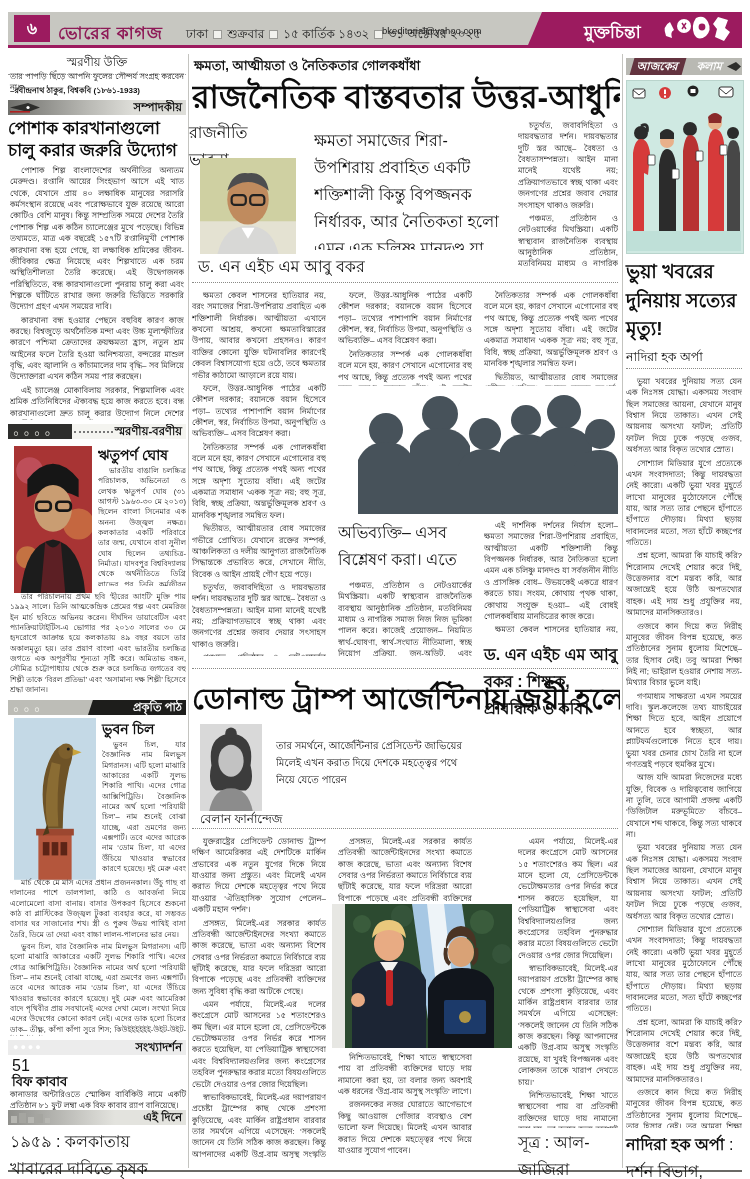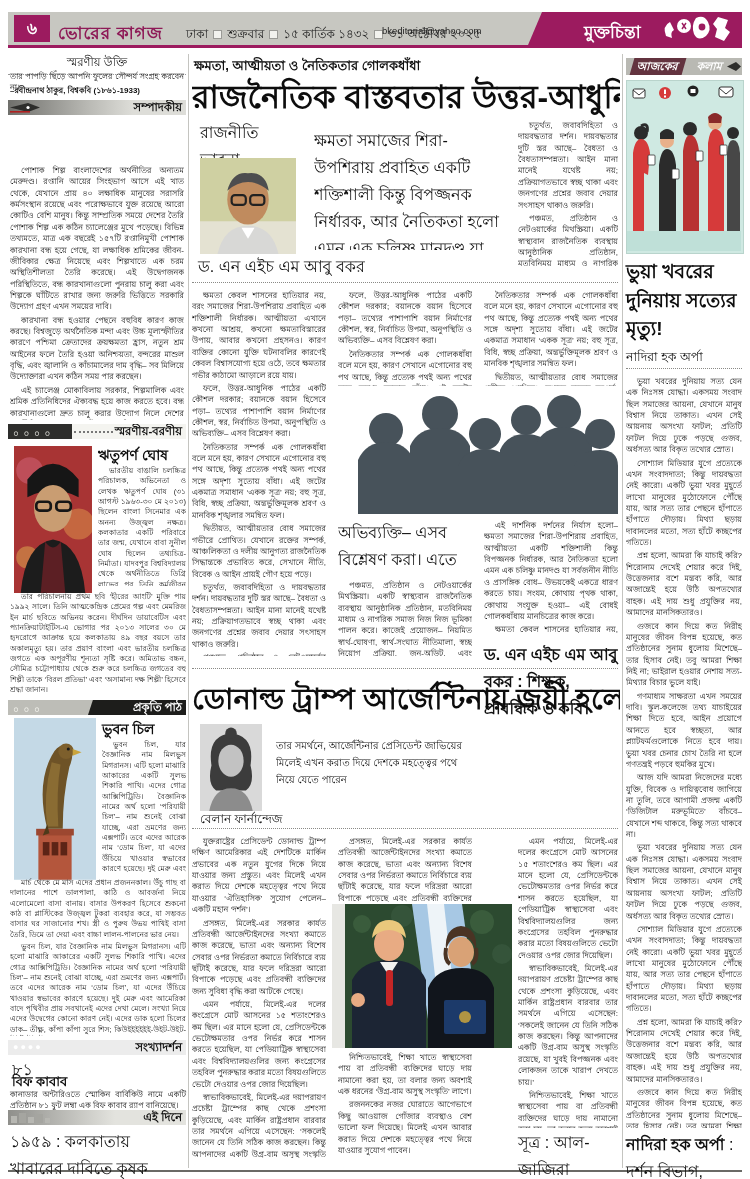--- a/index.html
+++ b/index.html
@@ -98,20 +98,21 @@
   <div class="abs" style="left:10px;top:84px;width:174px;font-size:8px;font-weight:bold">–রবীন্দ্রনাথ ঠাকুর, বিশ্বকবি (১৮৬১-1933)</div>
 
   <div class="abs secbar sb-editorial" style="left:8px;top:100px;width:178px">
     <svg class="nib" width="30" height="11" viewBox="0 0 30 11">
         <path d="M0 5.5 L18 1 L30 5.5 L18 10 Z" fill="#2d2d2b"></path>
         <circle cx="18" cy="5.5" r="1.6" fill="#fff"></circle>
         <rect x="0" y="9" width="20" height="1.6" fill="#b02020"></rect>
       </svg>
     <span class="lbl">সম্পাদকীয়</span>
   </div>
+  <div class="abs headline" style="left:8px;top:118px;width:178px;font-size:17px;line-height:1.3">পোশাক কারখানাগুলো চালু করার জরুরি উদ্যোগ</div>
   <div class="abs fill" style="left:10px;top:165px;width:174px;height:255px">
       <p>পোশাক শিল্প বাংলাদেশের অর্থনীতির অন্যতম মেরুদণ্ড। রপ্তানি আয়ের সিংহভাগ আসে এই খাত থেকে, যেখানে প্রায় ৪০ লক্ষাধিক মানুষের সরাসরি কর্মসংস্থান রয়েছে এবং পরোক্ষভাবে যুক্ত রয়েছে আরো কোটিও বেশি মানুষ। কিন্তু সাম্প্রতিক সময়ে দেশের তৈরি পোশাক শিল্প এক কঠিন চ্যালেঞ্জের মুখে পড়েছে। বিভিন্ন তথ্যমতে, মাত্র এক বছরেই ১৫৭টি রপ্তানিমুখী পোশাক কারখানা বন্ধ হয়ে গেছে, যা লক্ষাধিক শ্রমিকের জীবন-জীবিকার ক্ষেত্র নিয়েছে এবং শিল্পখাতে এক চরম অস্থিতিশীলতা তৈরি করেছে। এই উদ্বেগজনক পরিস্থিতিতে, বন্ধ কারখানাগুলো পুনরায় চালু করা এবং শিল্পকে ঘাঁটিতে রাখার জন্য জরুরি ভিত্তিতে সরকারি উদ্যোগ গ্রহণ এখন সময়ের দাবি।</p>
       <p>কারখানা বন্ধ হওয়ার পেছনে বহুবিধ কারণ কাজ করছে। বিশ্বজুড়ে অর্থনৈতিক মন্দা এবং উচ্চ মূল্যস্ফীতির কারণে পশ্চিমা ক্রেতাদের ক্রয়ক্ষমতা হ্রাস, নতুন শ্রম আইনের ফলে তৈরি হওয়া অনিশ্চয়তা, বন্দরের মাশুল বৃদ্ধি, এবং জ্বালানি ও কাঁচামালের দাম বৃদ্ধি– সব মিলিয়ে উদ্যোক্তারা এখন কঠিন সময় পার করছেন।</p>
       <p>এই চ্যালেঞ্জ মোকাবিলায় সরকার, শিল্পমালিক এবং শ্রমিক প্রতিনিধিদের ঐক্যবদ্ধ হয়ে কাজ করতে হবে। বন্ধ কারখানাগুলো দ্রুত চালু করার উদ্যোগ নিলে দেশের অর্থনীতি আবারো ঘুরে দাঁড়ানোর শক্তি পাবে এবং লক্ষ লক্ষ পরিবার নতুন করে বাঁচার স্বপ্ন দেখবে। এই মুহূর্তের সিদ্ধান্তহীনতা বা ভুল সিদ্ধান্ত অনিশ্চয়তার জন্য চরম মূল্য হয়ে আসতে পারে।</p>
     </div>
 
   <div class="abs secbar sb-memorial" style="left:8px;top:424px;width:178px">
     <span class="dots">⚪⚪⚪⚪</span>
     <span class="mid"></span>
     <span class="lbl">স্মরণীয়-বরণীয়</span>
@@ -165,21 +166,21 @@
     </div>
   <div class="abs fill tiny" style="left:10px;top:878px;width:176px;height:158px">
       <p>মার্চ থেকে মে মাস এদের প্রধান প্রজননকাল। উঁচু গাছ বা দালানের পাশে ডালপালা, কাঠি ও আবর্জনা নিয়ে এলোমেলো বাসা বানায়। বাসার উপকরণ হিসেবে শুকনো কাঠ বা প্লাস্টিকের উজ্জ্বল টুকরা ব্যবহার করে, যা সম্ভবত বাসার ঘর সাজানোর শখ। স্ত্রী ও পুরুষ উভয় পাখিই বাসা তৈরি, ডিমে তা দেয়া এবং বাচ্চা লালন-পালনের ভার নেয়।</p>
       <p>ভুবন চিল, যার বৈজ্ঞানিক নাম মিলভুস মিগরানস। এটি হলো মাঝারি আকারের একটি সুলভ শিকারি পাখি। এদের গোত্র আক্সিপিট্রিডি। বৈজ্ঞানিক নামের অর্থ হলো ‘পরিযায়ী চিল’– নাম শুনেই বোঝা যাচ্ছে, এরা ভ্রমণের জন্য এক্সপার্ট। তবে এদের আরেক নাম ‘ডোম চিল’, যা এদের উঁচিয়ে খাওয়ার স্বভাবের কারণে হয়েছে। দুই মেরু এবং আমেরিকা বাদে পৃথিবীর প্রায় সবখানেই এদের দেখা মেলে। সংখ্যা নিয়ে এদের উদ্বেগের কোনো কারণ নেই। এদের ডাক হলো চিলের ডাক– তীক্ষ্ণ, কাঁপা কাঁপা সুরে শিস; কিউইইইইইই-উইট-উইট-উইট-উই-উ…।</p>
     </div>
 
   <div class="abs secbar sb-number" style="left:8px;top:1040px;width:178px">
     <span class="dots">●●●●</span>
     <span class="lbl">সংখ্যাদর্শন</span>
   </div>
-  <div class="abs bignum" style="left:12px;top:1057px">৮১</div>
+  <div class="abs bignum" style="left:12px;top:1057px">51</div>
   <div class="abs headline" style="left:12px;top:1072px;font-size:13px">বিফ কাবাব</div>
   <div class="abs" style="left:10px;top:1089px;width:176px;font-size:8px;line-height:1.4;text-align:justify">কানাডার অন্টারিওতে স্মোকিন বার্বিকিউ নামে একটি প্রতিষ্ঠান ৮১ ফুট লম্বা এক বিফ কাবাব র‍্যাপ বানিয়েছে।</div>
 
   <div class="abs secbar sb-day" style="left:8px;top:1110px;width:178px">
     <svg style="position:absolute;left:3px;top:2px" width="40" height="11" viewBox="0 0 40 11">
         <rect x="0" y="4" width="6" height="7" fill="#b7b7b2"></rect>
         <rect x="8" y="1" width="7" height="10" fill="#a5a5a0"></rect>
         <rect x="17" y="5" width="6" height="6" fill="#b7b7b2"></rect>
         <rect x="25" y="2" width="7" height="9" fill="#a5a5a0"></rect>
         <rect x="34" y="6" width="5" height="5" fill="#b7b7b2"></rect>
@@ -187,21 +188,21 @@
     <span class="lbl">এই দিনে</span>
   </div>
   <div class="abs daylist" style="left:10px;top:1129px;width:176px">
     <div class="it">১৯৫৯ : কলকাতায় খাবারের দাবিতে কৃষক মিছিলে ভারতের কংগ্রেস সরকারের গুলি চালনায় ৮০ জন নিহত হয়।</div>
 
   </div>
 
   <div class="abs kicker" style="left:194px;top:56px">ক্ষমতা, আত্মীয়তা ও নৈতিকতার গোলকধাঁধা</div>
   <div class="abs headline" style="left:192px;top:72px;width:428px;font-size:32px;white-space:nowrap;overflow:hidden">রাজনৈতিক বাস্তবতার উত্তর-আধুনিক পাঠ</div>
 
-  <div class="abs tagbox" style="left:200px;top:120px;width:96px;height:36px">
+  <div class="abs tagbox" style="left:189px;top:120px;width:96px;height:36px">
     <div>রাজনীতি</div>
     <div>ভাবনা</div>
   </div>
   <div class="abs photo" style="left:200px;top:158px;width:96px;height:96px">
     <svg viewBox="0 0 88 88">
       <rect width="88" height="88" fill="#cfd0a2"></rect>
       <rect y="58" width="88" height="30" fill="#e4e2d2"></rect>
       <ellipse cx="44" cy="38" rx="19" ry="23" fill="#c08b5e"></ellipse>
       <path d="M25 30 Q30 12 44 14 Q60 12 63 30 Q54 22 44 22 Q34 22 25 30" fill="#4d4d4f"></path>
       <rect x="29" y="34" width="13" height="9" rx="3" fill="none" stroke="#222" stroke-width="2"></rect>

